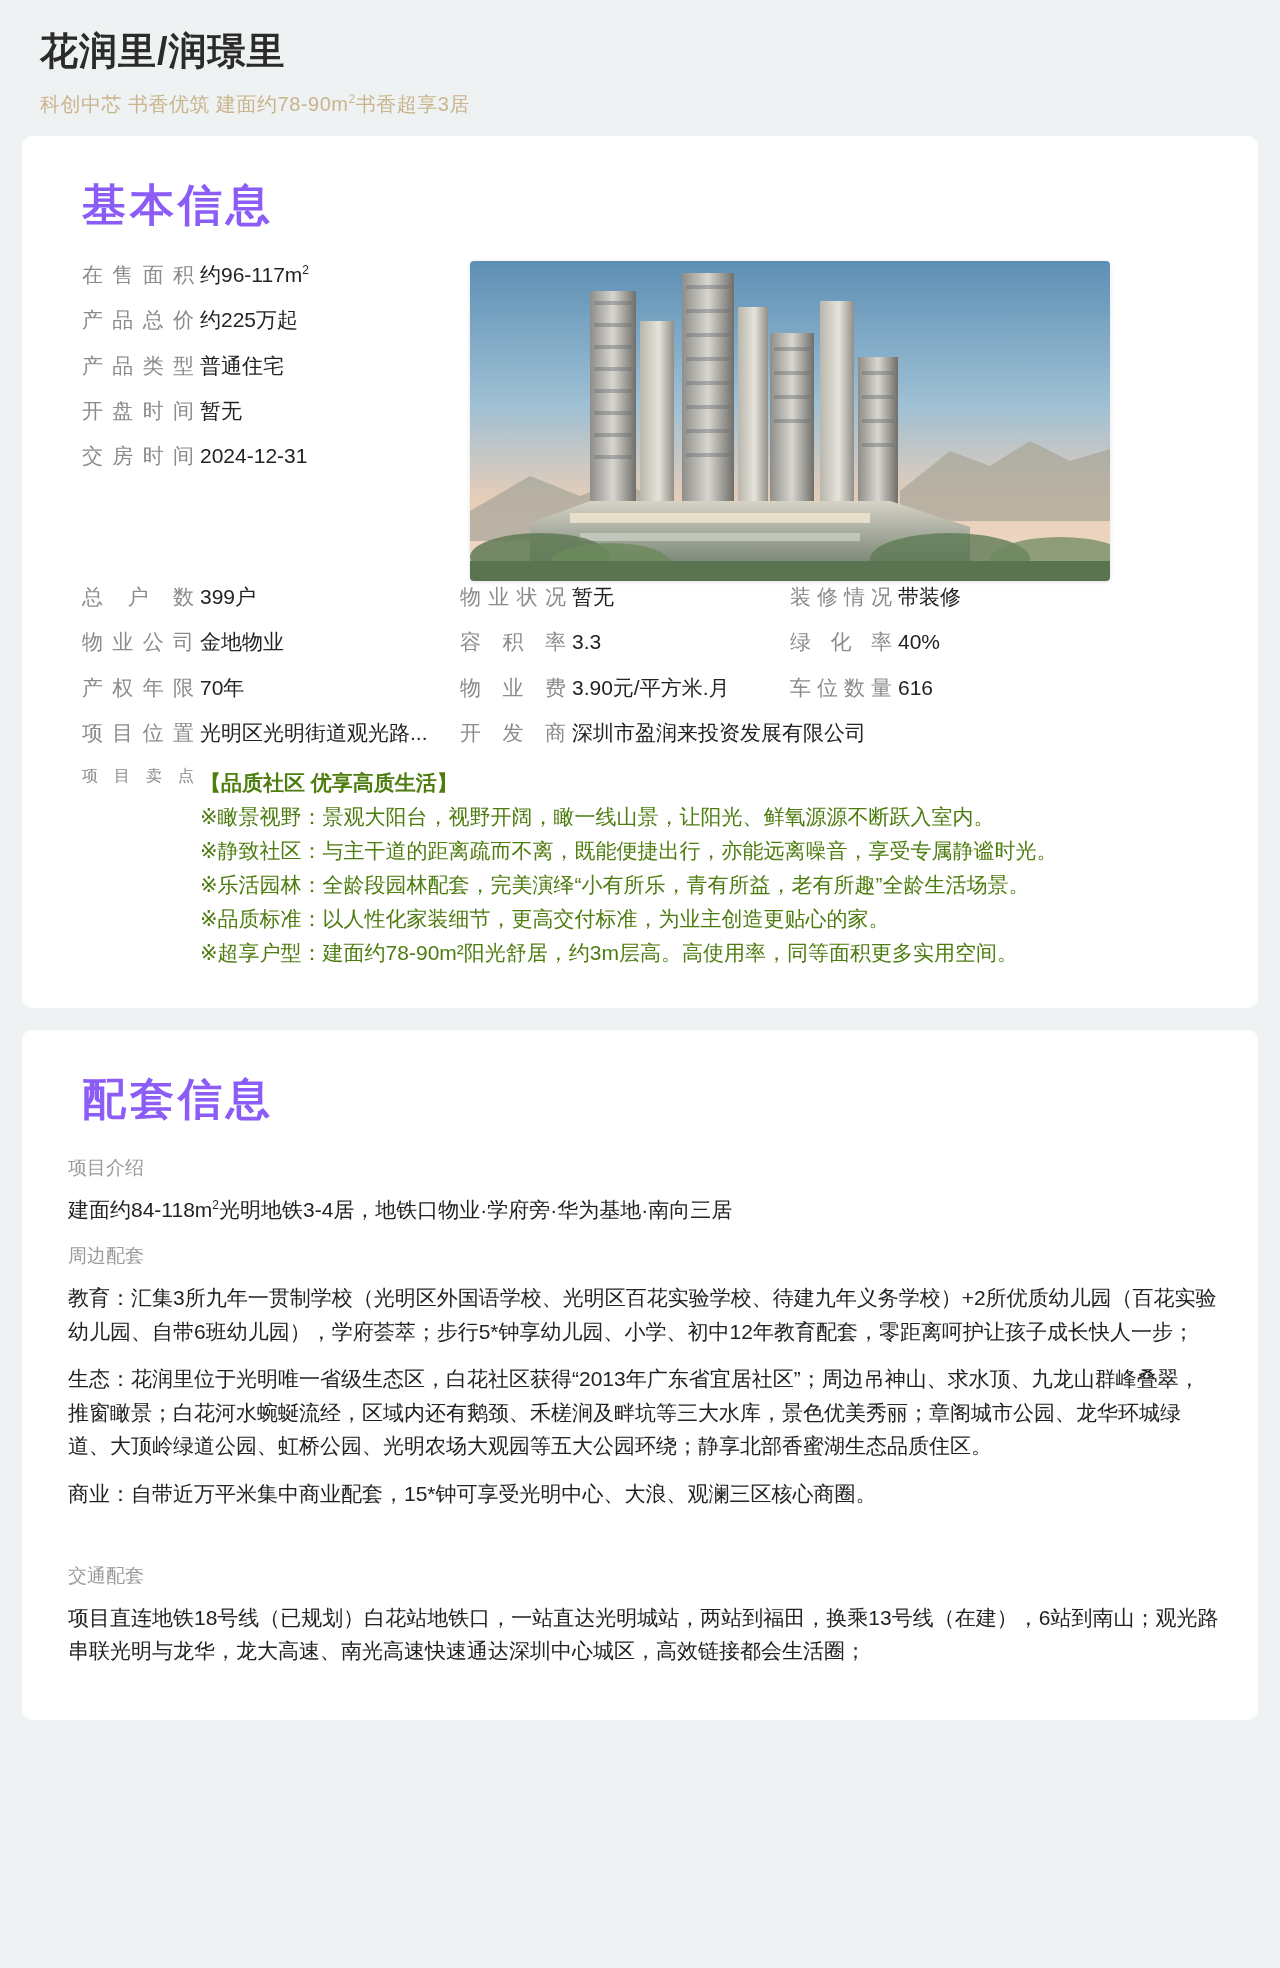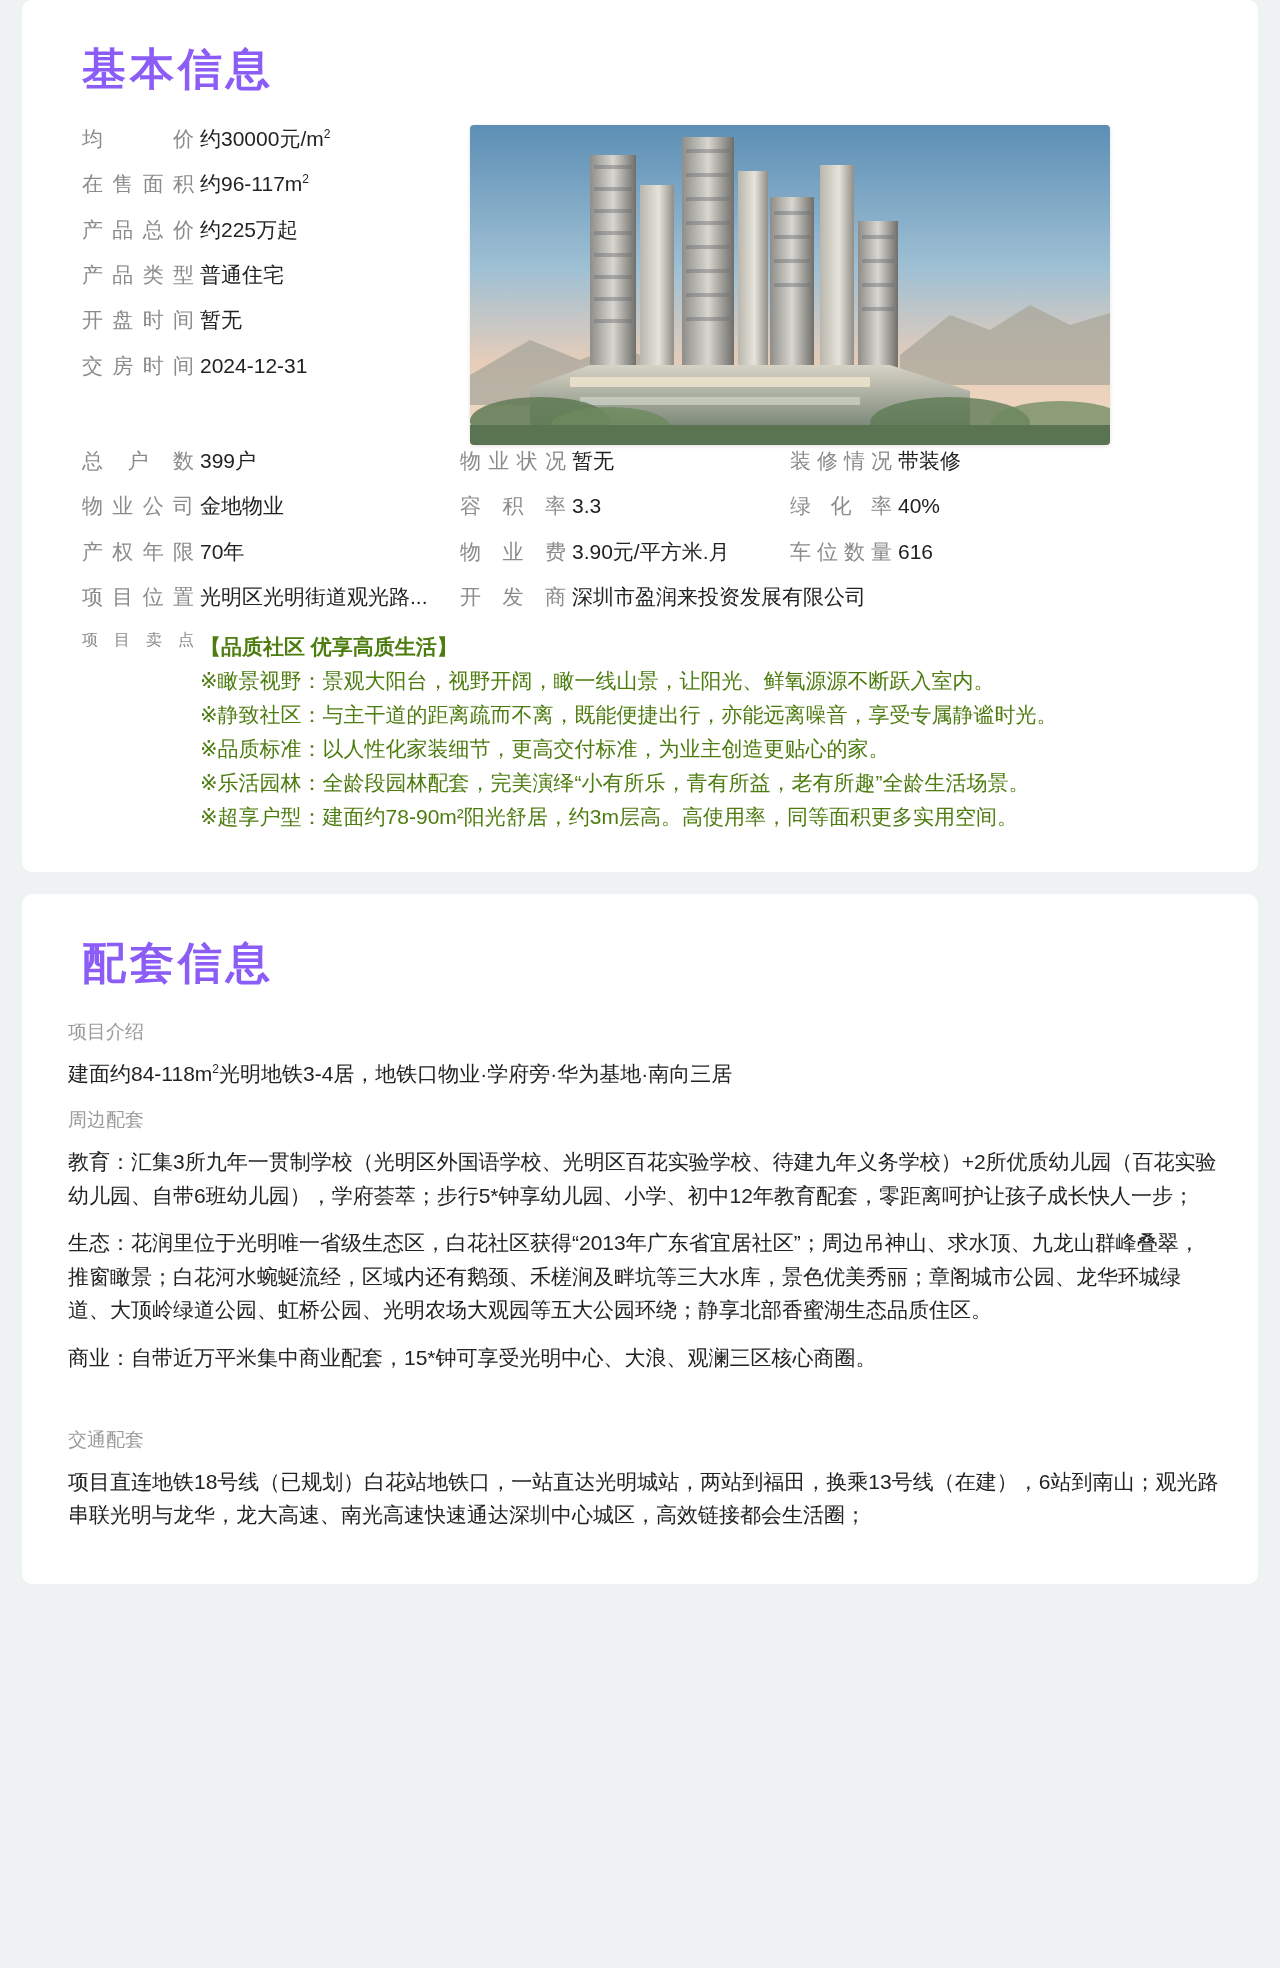--- a/index.html
+++ b/index.html
@@ -129,32 +129,34 @@
     margin: 0 0 14px 8px;
   }
   .para sup { font-size: 12px; vertical-align: super; }
   .gap { height: 22px; }
 </style>
 </head>
 <body>
 
 <div class="page">
 
+  <div class="header">
+    <h1>花润里/润璟里</h1>
+    <div class="subtitle">
+      <span>科创中芯 书香优筑 建面约78-90m</span><sup>2</sup><span>书香超享3居</span>
+    </div>
+  </div>
 
   <div class="card">
     <div class="section-title">基本信息</div>
 
     <div class="basic-wrap">
       <div class="basic-top">
         <div class="basic-left">
 
-          <div class="row">
-            <div class="lbl">均价</div>
-            <div class="val"><span>约30000元/m</span><sup>2</sup></div>
-          </div>
 
           <div class="row">
             <div class="lbl">在售面积</div>
             <div class="val"><span>约96-117m</span><sup>2</sup></div>
           </div>
 
           <div class="row">
             <div class="lbl">产品总价</div>
             <div class="val">约225万起</div>
           </div>
@@ -309,22 +311,22 @@
           </div>
         </div>
       </div>
 
       <div class="selling">
         <div class="lbl">项目卖点</div>
         <div class="val">
           <div class="hl">【品质社区 优享高质生活】</div>
           <div>※瞰景视野：景观大阳台，视野开阔，瞰一线山景，让阳光、鲜氧源源不断跃入室内。</div>
           <div>※静致社区：与主干道的距离疏而不离，既能便捷出行，亦能远离噪音，享受专属静谧时光。</div>
+          <div>※乐活园林：全龄段园林配套，完美演绎“小有所乐，青有所益，老有所趣”全龄生活场景。</div>
           <div>※品质标准：以人性化家装细节，更高交付标准，为业主创造更贴心的家。</div>
-          <div>※乐活园林：全龄段园林配套，完美演绎“小有所乐，青有所益，老有所趣”全龄生活场景。</div>
           <div>※超享户型：建面约78-90m²阳光舒居，约3m层高。高使用率，同等面积更多实用空间。</div>
         </div>
       </div>
     </div>
   </div>
 
   <div class="card">
     <div class="section-title">配套信息</div>
 
     <div class="sub-label">项目介绍</div>

